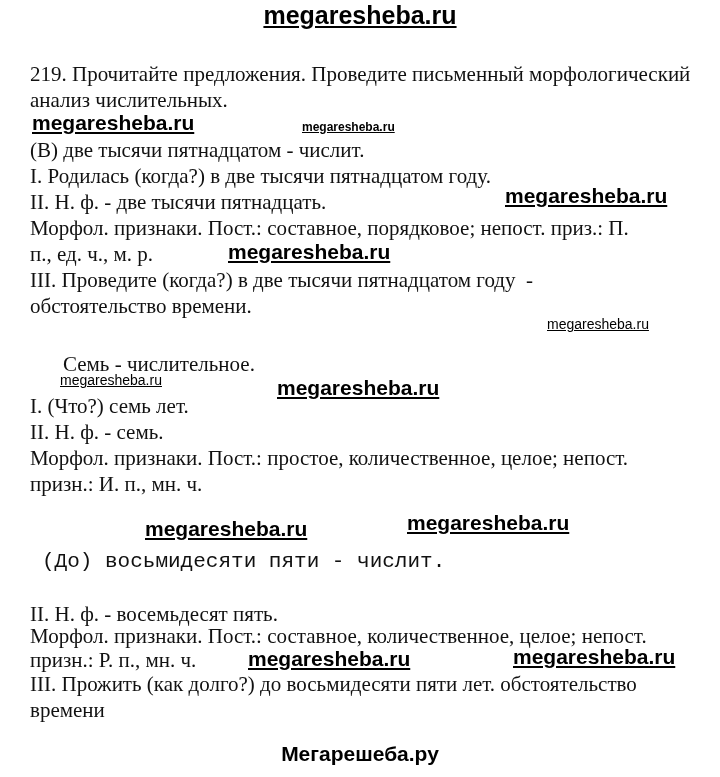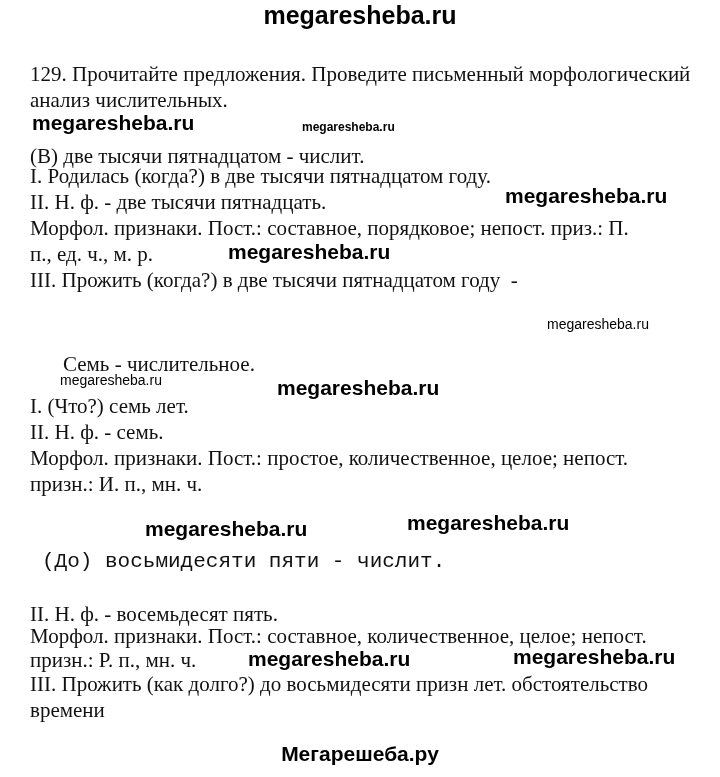--- a/index.html
+++ b/index.html
@@ -18,20 +18,21 @@
     font-size: 21px;
     white-space: pre;
     color: #111;
   }
   .wm {
     position: absolute;
     font-family: "Liberation Sans", sans-serif;
     font-weight: bold;
     color: #000;
     white-space: pre;
+    text-decoration: underline;
   }
   .wm-header {
     top: 1px; left: 0; width: 100%;
     text-align: center;
     font-size: 25px;
   }
   .wm-bold { font-size: 21px; }
   .wm-small { font-size: 12px; font-weight: 600; }
   .wm-light {
     font-size: 14px;
@@ -47,50 +48,51 @@
     font-size: 21px;
   }
 </style>
 </head>
 <body>
 
 <div class="page">
 
   <div class="wm wm-header">megaresheba.ru</div>
 
-  <div class="line" style="top:62px">129. Прочитайте предложения. Проведите письменный морфологический</div>
+  <div class="line" style="top:62px">219. Прочитайте предложения. Проведите письменный морфологический</div>
   <div class="line" style="top:88px">анализ числительных.</div>
 
   <div class="wm wm-bold" style="top:111px; left:32px;">megaresheba.ru</div>
   <div class="wm wm-small" style="top:120px; left:302px;">megaresheba.ru</div>
 
-  <div class="line" style="top:144px">(В) две тысячи пятнадцатом - числит.</div>
+  <div class="line" style="top:138px">(В) две тысячи пятнадцатом - числит.</div>
   <div class="line" style="top:164px">I. Родилась (когда?) в две тысячи пятнадцатом году.</div>
   <div class="line" style="top:190px">II. Н. ф. - две тысячи пятнадцать.</div>
   <div class="wm wm-bold" style="top:184px; left:505px;">megaresheba.ru</div>
   <div class="line" style="top:216px">Морфол. признаки. Пост.: составное, порядковое; непост. приз.: П.</div>
   <div class="line" style="top:242px">п., ед. ч., м. р.</div>
   <div class="wm wm-bold" style="top:240px; left:228px;">megaresheba.ru</div>
-  <div class="line" style="top:268px">III. Прожить (когда?) в две тысячи пятнадцатом году  -</div>
+  <div class="line" style="top:268px">III. Проведите (когда?) в две тысячи пятнадцатом году  -</div>
+  <div class="line" style="top:294px">обстоятельство времени.</div>
   <div class="wm wm-light" style="top:316px; left:547px;">megaresheba.ru</div>
 
   <div class="line" style="top:352px; left:63px;">Семь - числительное.</div>
   <div class="wm wm-light" style="top:372px; left:60px;">megaresheba.ru</div>
   <div class="wm wm-bold" style="top:376px; left:277px;">megaresheba.ru</div>
   <div class="line" style="top:394px">I. (Что?) семь лет.</div>
   <div class="line" style="top:420px">II. Н. ф. - семь.</div>
   <div class="line" style="top:446px">Морфол. признаки. Пост.: простое, количественное, целое; непост.</div>
   <div class="line" style="top:472px">призн.: И. п., мн. ч.</div>
   <div class="wm wm-bold" style="top:511px; left:407px;">megaresheba.ru</div>
   <div class="wm wm-bold" style="top:517px; left:145px;">megaresheba.ru</div>
 
   <div class="line" style="top:550px; left:42px;font-family:Liberation Mono, monospace;">(До) восьмидесяти пяти - числит.</div>
   <div class="line" style="top:624px">Морфол. признаки. Пост.: составное, количественное, целое; непост.</div>
   <div class="line" style="top:602px">II. Н. ф. - восемьдесят пять.</div>
   <div class="line" style="top:648px">призн.: Р. п., мн. ч.</div>
   <div class="wm wm-bold" style="top:645px; left:513px;">megaresheba.ru</div>
   <div class="wm wm-bold" style="top:647px; left:248px;">megaresheba.ru</div>
-  <div class="line" style="top:672px">III. Прожить (как долго?) до восьмидесяти призн лет. обстоятельство</div>
+  <div class="line" style="top:672px">III. Прожить (как долго?) до восьмидесяти пяти лет. обстоятельство</div>
   <div class="line" style="top:698px">времени</div>
 
   <div class="footer-brand">Мегарешеба.ру</div>
 
 </div>
 
 </body></html>

